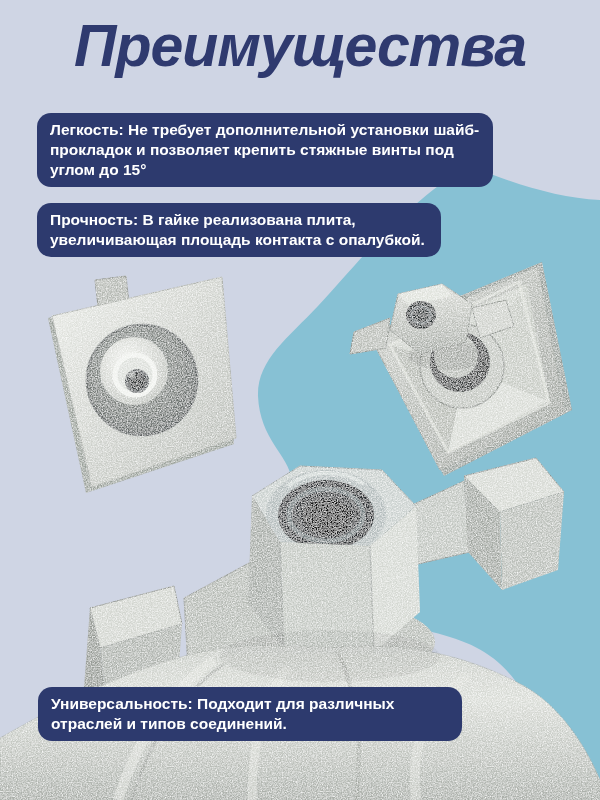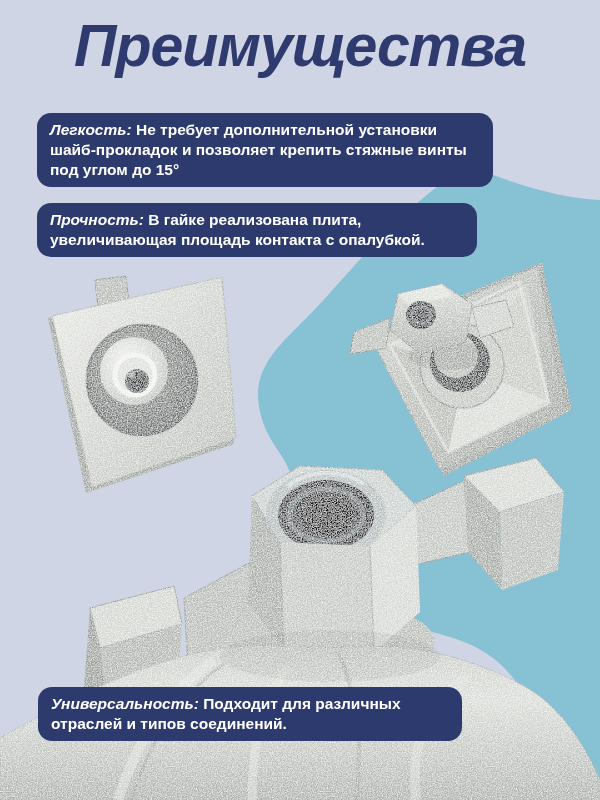--- a/index.html
+++ b/index.html
@@ -15,23 +15,23 @@
     font-style:italic;font-weight:700;letter-spacing:-1px;
     color:var(--title-color,#2f3a6f);
   }
   .card{
     position:absolute;z-index:2;box-sizing:border-box;
     background:var(--card-bg,#2d3a6e);
     color:var(--card-text,#ffffff);
     border-radius:14px;padding:7px 13px;
     font-size:15.5px;line-height:1.3;font-weight:700;
   }
-  .card .lbl{font-style:italic;}
+  .card .lbl{}
   .card-1{left:37px;top:113px;width:456px;}
-  .card-2{left:37px;top:203px;width:440px;}
+  .card-2{left:37px;top:203px;width:404px;}
   .card-3{left:38px;top:687px;width:424px;}
 </style>
 </head>
 <body>
 
 <div class="poster">
 
   <svg class="art" width="600" height="800" viewBox="0 0 600 800">
     <defs>
       <linearGradient id="gPlate" x1="0" y1="0" x2="1" y2="1">

